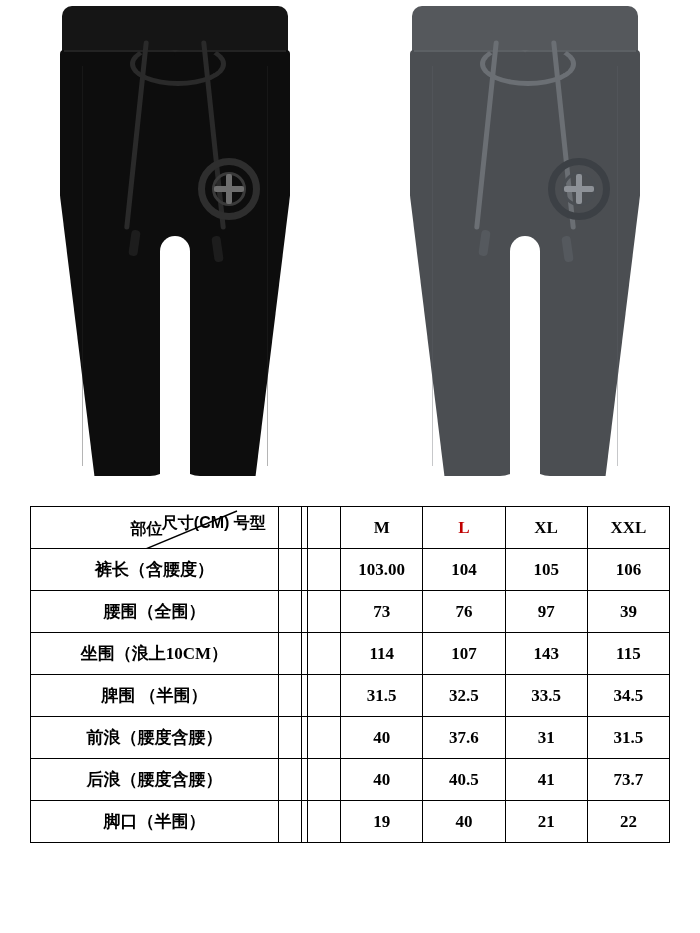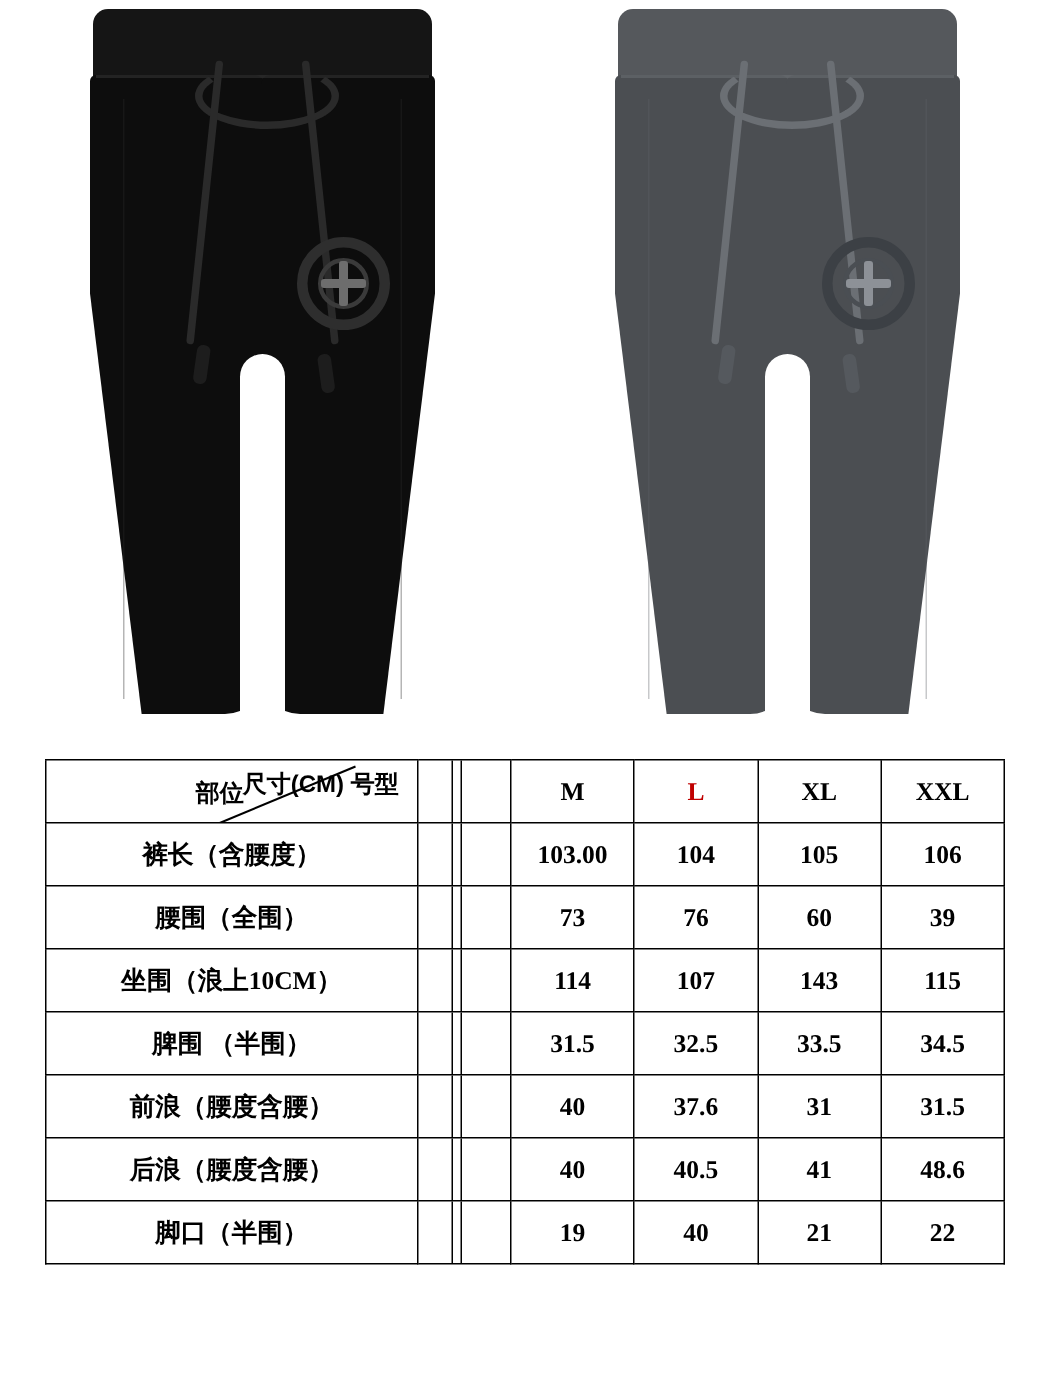--- a/index.html
+++ b/index.html
@@ -334,21 +334,21 @@
           <td class="size-col">105</td>
           <td class="size-col">106</td>
         </tr>
         <tr>
           <td class="label-col">腰围（全围）</td>
           <td class="spacer-col" style="position: relative;">
             <div class="dbl-rule" style="left:22px;"></div>
           </td>
           <td class="size-col">73</td>
           <td class="size-col">76</td>
-          <td class="size-col">60</td>
+          <td class="size-col">97</td>
           <td class="size-col">39</td>
         </tr>
         <tr>
           <td class="label-col">坐围（浪上10CM）</td>
           <td class="spacer-col" style="position: relative;">
             <div class="dbl-rule" style="left:22px;"></div>
           </td>
           <td class="size-col">114</td>
           <td class="size-col">107</td>
           <td class="size-col">143</td>
@@ -375,21 +375,21 @@
           <td class="size-col">31.5</td>
         </tr>
         <tr>
           <td class="label-col">后浪（腰度含腰）</td>
           <td class="spacer-col" style="position: relative;">
             <div class="dbl-rule" style="left:22px;"></div>
           </td>
           <td class="size-col">40</td>
           <td class="size-col">40.5</td>
           <td class="size-col">41</td>
-          <td class="size-col">48.6</td>
+          <td class="size-col">73.7</td>
         </tr>
         <tr>
           <td class="label-col">脚口（半围）</td>
           <td class="spacer-col" style="position: relative;">
             <div class="dbl-rule" style="left:22px;"></div>
           </td>
           <td class="size-col">19</td>
           <td class="size-col">40</td>
           <td class="size-col">21</td>
           <td class="size-col">22</td>

